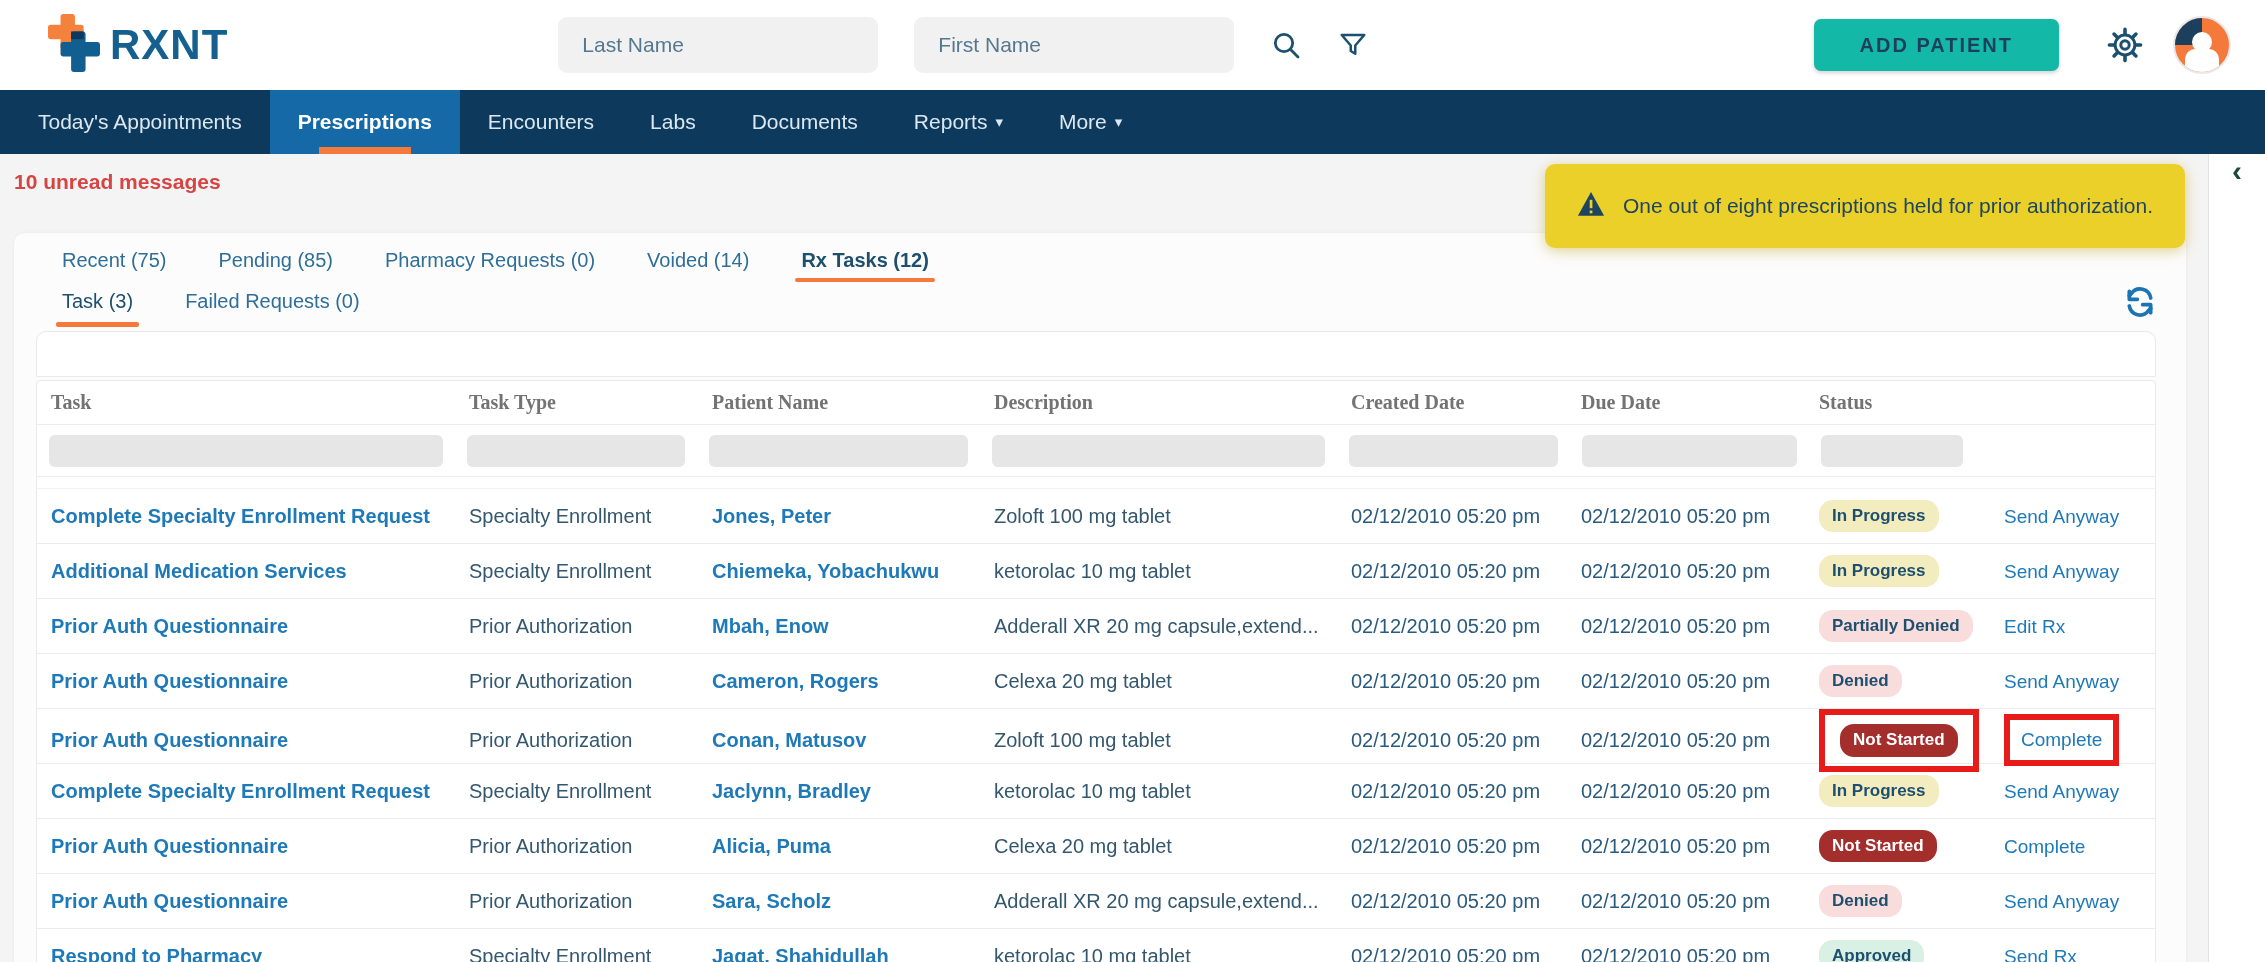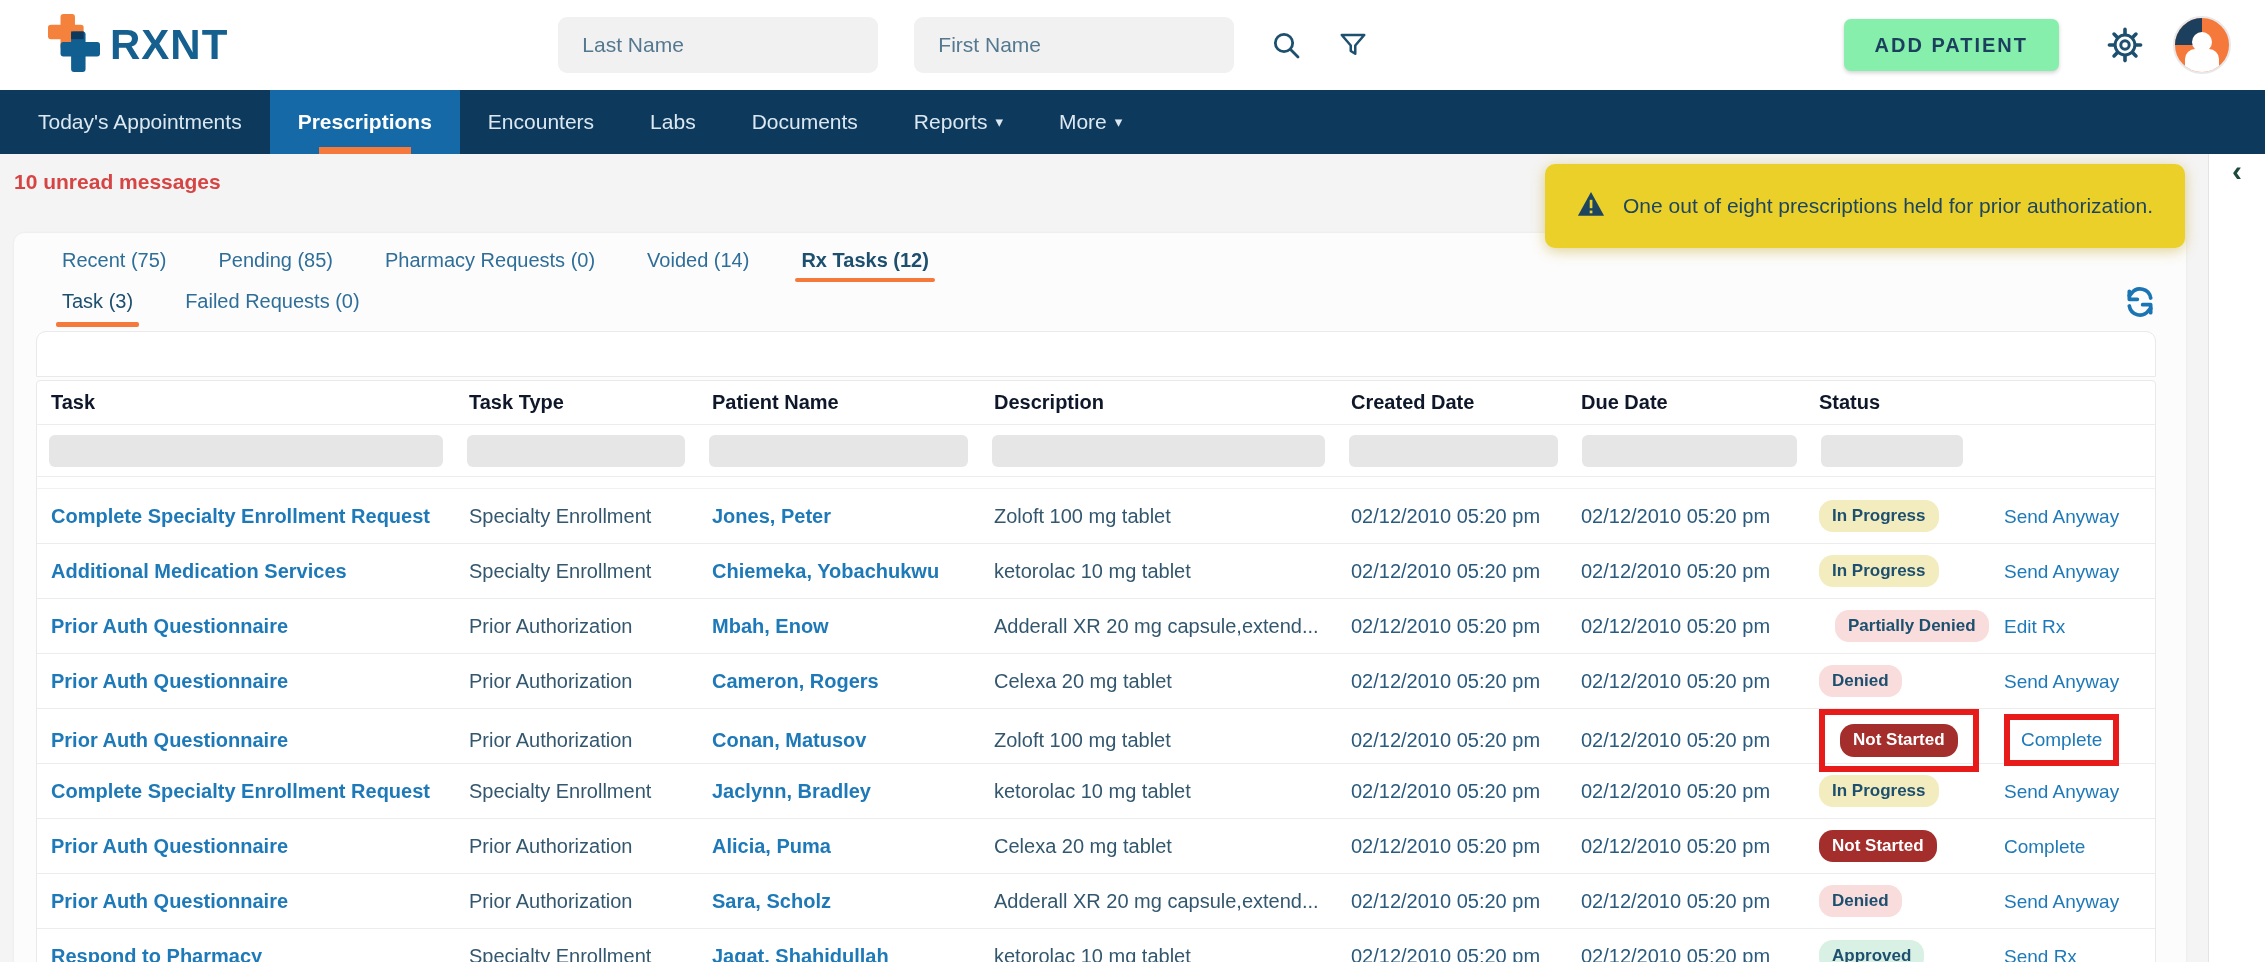--- a/index.html
+++ b/index.html
@@ -9,21 +9,21 @@
   
   .topbar { height:90px; background:#ffffff; display:flex; align-items:center; padding:0 34px 0 48px; position:relative; z-index:6; }
   .logo { display:flex; align-items:center; gap:10px; }
   .logo-text { font-size:42px; font-weight:800; color:#15608f; letter-spacing:1px; }
   .spacer-a { flex:0 0 330px; }
   .spacer-b { flex:1; }
   .search-input { width:320px; height:56px; background:#f1f1f1; border:none; border-radius:9px; padding:0 24px; font-size:21px; color:#1d4f6e; outline:none; font-family:"Liberation Sans", sans-serif; }
   .search-input::placeholder { color:#54788f; opacity:1; }
   .input-gap { width:36px; }
   .topbar-icon { background:none; border:none; cursor:pointer; margin-left:36px; display:flex; align-items:center; }
-  .add-patient { background:#86efac; color:#1d3f5e; border:none; border-radius:7px; height:52px; padding:0 31px; font-size:20px; font-weight:700; letter-spacing:2px; cursor:pointer; box-shadow:0 2px 4px rgba(0,0,0,.18); font-family:"Liberation Sans", sans-serif; }
+  .add-patient { background:#14b8a6; color:#1d3f5e; border:none; border-radius:7px; height:52px; padding:0 46px; font-size:20px; font-weight:700; letter-spacing:2px; cursor:pointer; box-shadow:0 2px 4px rgba(0,0,0,.18); font-family:"Liberation Sans", sans-serif; }
   .gear-btn { margin-left:48px; }
   .avatar { width:58px; height:58px; border-radius:50%; background:#f5793b; position:relative; overflow:hidden; margin-left:30px; cursor:pointer; border:2px solid #e8e8e8; }
   .avatar .quad { position:absolute; left:0; top:0; width:50%; height:50%; background:#1d3f5e; }
   .avatar .head { position:absolute; left:50%; top:26%; width:20px; height:20px; background:#fff; border-radius:50%; transform:translateX(-50%); }
   .avatar .bodyshape { position:absolute; left:50%; top:58%; width:34px; height:30px; background:#fff; border-radius:10px 10px 0 0; transform:translateX(-50%); }
 
   
   .navbar { height:64px; background:#0d3a5c; display:flex; align-items:stretch; padding-left:10px; position:relative; z-index:6; }
   .nav-item { display:flex; align-items:center; gap:8px; padding:0 28px; color:#dce8f1; font-size:21px; cursor:pointer; position:relative; }
   .nav-item.active { background:#1569a6; color:#ffffff; font-weight:700; }
@@ -48,21 +48,21 @@
   .subtab { padding:6px 26px 14px; font-size:20px; color:#2e6e99; cursor:pointer; position:relative; }
   .subtab.active { color:#1d4f6e; font-weight:400; }
   .subtab.active::after { content:""; position:absolute; left:20px; right:20px; bottom:0; height:5px; background:#f5793b; border-radius:2px; }
   .refresh-btn { position:absolute; right:8px; top:2px; background:none; border:none; cursor:pointer; }
 
   .toolbar-box { margin-top:4px; width:2120px; height:46px; background:#ffffff; border:1px solid #e9e9e9; border-radius:10px 10px 0 0; }
   .table-box { margin-top:3px; width:2120px; background:#ffffff; border:1px solid #e9e9e9; border-radius:4px; overflow:hidden; }
 
   .trow { display:grid; grid-template-columns:418px 242px 283px 357px 233px 239px 190px 1fr; align-items:center; }
   .thead { height:44px; border-bottom:1px solid #ededed; }
-  .thead .cell { font-size:20px; font-weight:700; color:#0f172a; }
+  .thead .cell { font-size:20px; font-weight:700; color:#737373;font-family:Liberation Serif, serif; }
   .filter-row { height:52px; border-bottom:1px solid #ededed; }
   .filter-pill { height:32px; background:#e6e6e6; border-radius:6px; margin:0 12px; cursor:text; }
   .filter-pill.narrow { margin-right:36px; }
   .row-sliver { height:12px; border-bottom:1px solid #f1f1f1; }
   .data-row { height:55px; border-bottom:1px solid #ececec; font-size:20px; }
   .cell { padding-left:14px; white-space:nowrap; overflow:hidden; }
   .c-patient { padding-left:15px; }
   .c-due { padding-left:11px; }
   .c-status { padding-left:10px; overflow:visible; }
   .c-action { padding-left:5px; overflow:visible; }
@@ -258,21 +258,21 @@
             <div class="cell c-status"><span class="badge" style="background: rgb(243, 236, 190); color: rgb(29, 79, 110);">In Progress</span></div>
             <div class="cell c-action"><a class="action-link">Send Anyway</a></div>
           </div>
           <div class="trow data-row">
             <div class="cell c-task"><a class="task-link">Prior Auth Questionnaire</a></div>
             <div class="cell c-type muted">Prior Authorization</div>
             <div class="cell c-patient"><a class="patient-link">Mbah, Enow</a></div>
             <div class="cell c-desc muted">Adderall XR 20 mg capsule,extend...</div>
             <div class="cell c-created datecell">02/12/2010 05:20 pm</div>
             <div class="cell c-due datecell">02/12/2010 05:20 pm</div>
-            <div class="cell c-status"><span class="badge" style="background: rgb(249, 220, 220); color: rgb(29, 79, 110); margin-left: 16px;">Partially Denied</span></div>
+            <div class="cell c-status"><span class="badge" style="background: rgb(249, 220, 220); color: rgb(29, 79, 110);">Partially Denied</span></div>
             <div class="cell c-action"><a class="action-link">Edit Rx</a></div>
           </div>
           <div class="trow data-row">
             <div class="cell c-task"><a class="task-link">Prior Auth Questionnaire</a></div>
             <div class="cell c-type muted">Prior Authorization</div>
             <div class="cell c-patient"><a class="patient-link">Cameron, Rogers</a></div>
             <div class="cell c-desc muted">Celexa 20 mg tablet</div>
             <div class="cell c-created datecell">02/12/2010 05:20 pm</div>
             <div class="cell c-due datecell">02/12/2010 05:20 pm</div>
             <div class="cell c-status"><span class="badge" style="background: rgb(249, 220, 220); color: rgb(29, 79, 110);">Denied</span></div>

